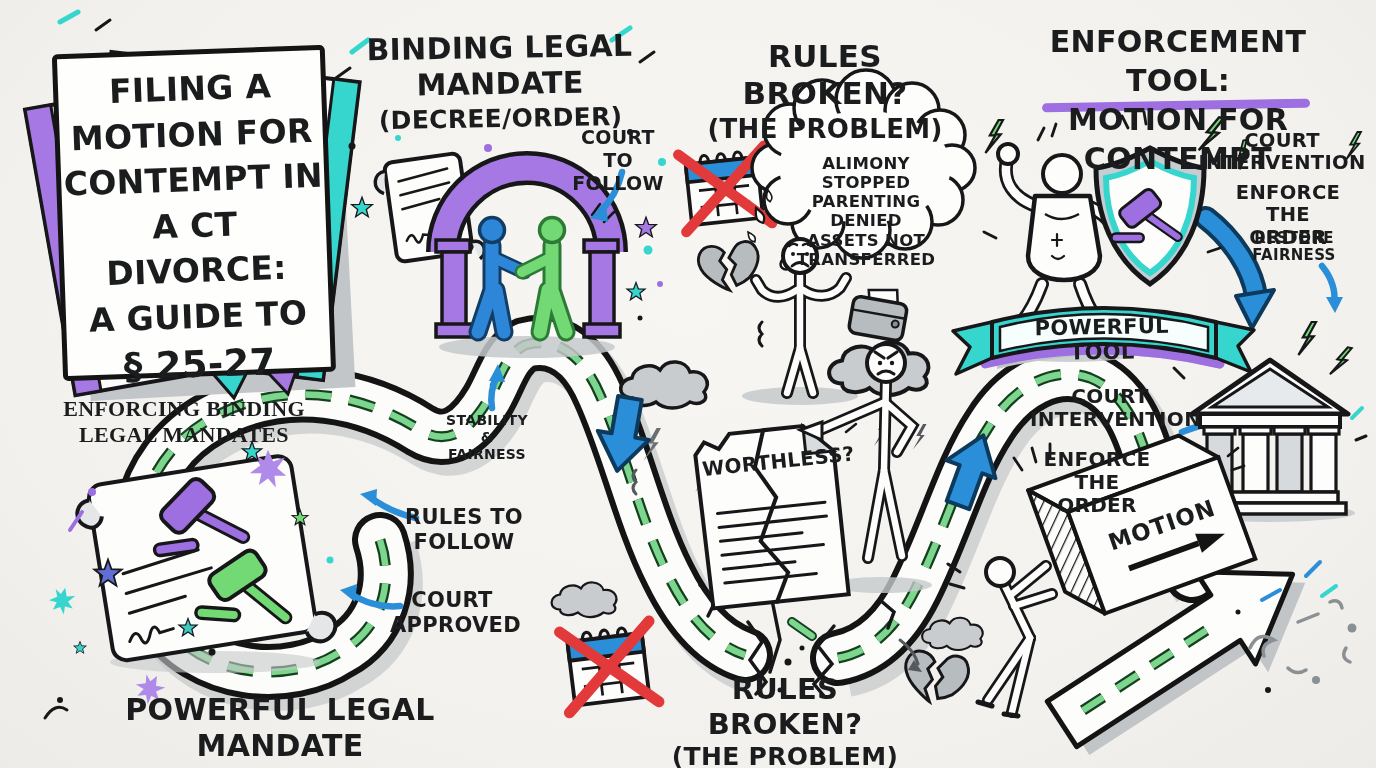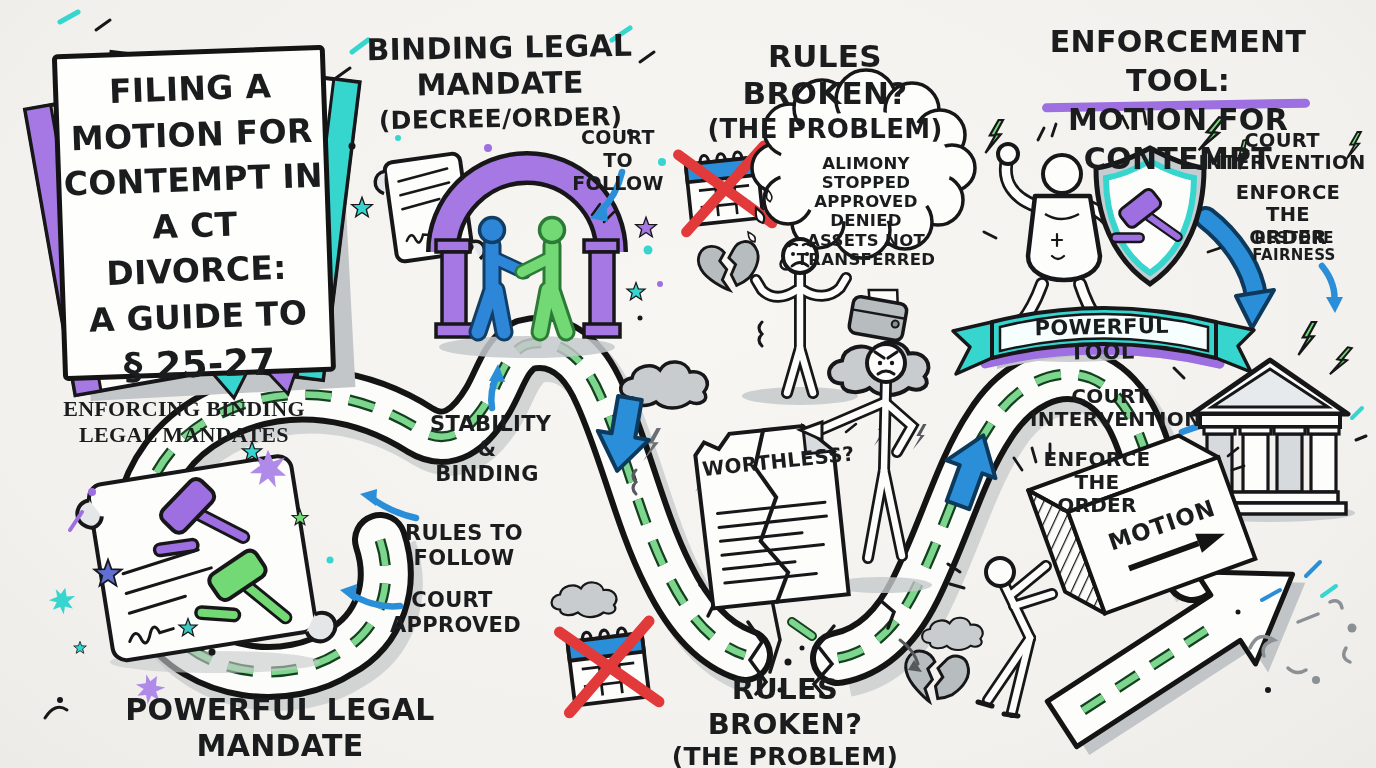--- a/index.html
+++ b/index.html
@@ -517,44 +517,44 @@
   <div>TO FOLLOW</div>
 </div>
 
 <div class="t" style="left:688px;top:38px;width:274px;font-size:31px;">
   <div>RULES BROKEN?</div>
   <div class="sub" style="font-size:26px;margin-top:2px;">(THE PROBLEM)</div>
 </div>
 
 <div class="t" style="left:780px;top:121px;width:172px;font-size:16.5px;line-height:1.16;margin-top:33px;">
   <div>ALIMONY STOPPED</div>
-  <div>APPROVED</div>
+  <div>PARENTING</div>
   <div>DENIED</div>
   <div>ASSETS NOT</div>
   <div>TRANSFERRED</div>
 </div>
 
 <div class="t" style="left:1006px;top:22px;width:344px;font-size:30px;line-height:1.3;">
   <div>ENFORCEMENT TOOL:</div>
   <div>MOTION FOR CONTEMPT</div>
 </div>
 
 <div class="t" style="left:1198px;top:130px;width:168px;font-size:19.5px;line-height:1.15;">COURT INTERVENTION</div>
 <div class="t" style="left:1228px;top:182px;width:120px;font-size:19.5px;line-height:1.15;">ENFORCE THE ORDER</div>
 <div class="t" style="left:1238px;top:230px;width:112px;font-size:15px;line-height:1.15;">RESTORE FAIRNESS</div>
 
 <div class="t" style="left:58px;top:396px;width:252px;font-size:22px;line-height:1.2;font-family:Liberation Serif, serif;">ENFORCING BINDING LEGAL MANDATES</div>
 
-<div class="t" style="left:430px;top:412px;width:114px;font-size:21px;line-height:1.2;">
+<div class="t" style="left:430px;top:412px;width:114px;font-size:14px;line-height:1.2;">
   <div>STABILITY</div>
   <div>&amp;</div>
-  <div>BINDING</div>
-</div>
-
-<div class="t" style="left:400px;top:505px;width:128px;font-size:21px;line-height:1.2;margin-top:16px;">RULES TO FOLLOW</div>
+  <div>FAIRNESS</div>
+</div>
+
+<div class="t" style="left:400px;top:505px;width:128px;font-size:21px;line-height:1.2;">RULES TO FOLLOW</div>
 <div class="t" style="left:390px;top:588px;width:124px;font-size:21px;line-height:1.2;">COURT APPROVED</div>
 
 <div class="t" style="left:702px;top:450px;width:138px;font-size:20px;transform:rotate(-6deg);">WORTHLESS?</div>
 
 <div class="t" style="left:1002px;top:315px;width:200px;font-size:21px;transform:rotate(-1deg);">POWERFUL TOOL</div>
 
 <div class="t" style="left:1030px;top:385px;width:160px;font-size:20px;line-height:1.15;">COURT INTERVENTION</div>
 <div class="t" style="left:1032px;top:448px;width:130px;font-size:20px;line-height:1.15;">ENFORCE THE ORDER</div>
 
 <div class="t" style="left:1104px;top:512px;width:116px;font-size:23px;transform:rotate(-19deg);letter-spacing:1px;">MOTION</div>

